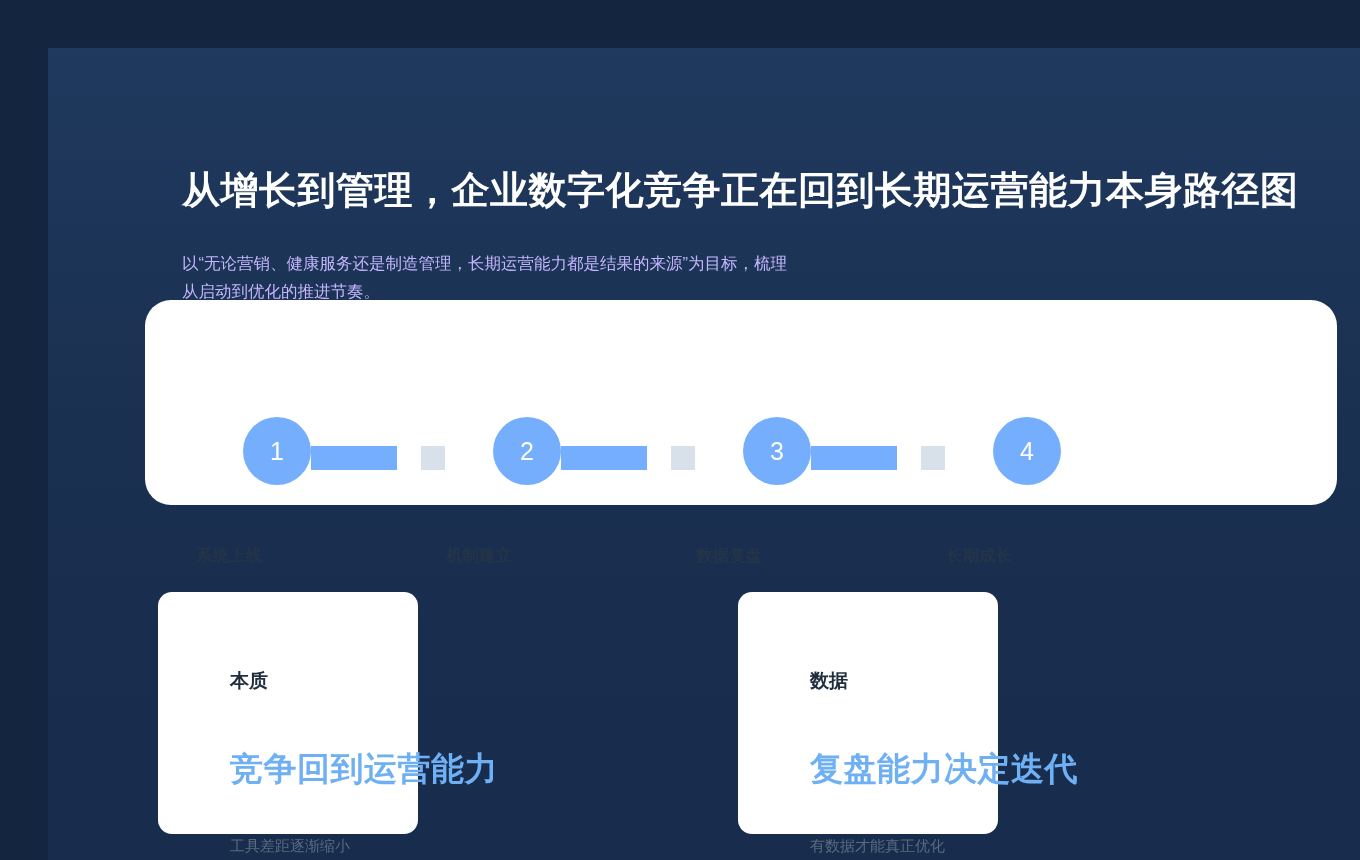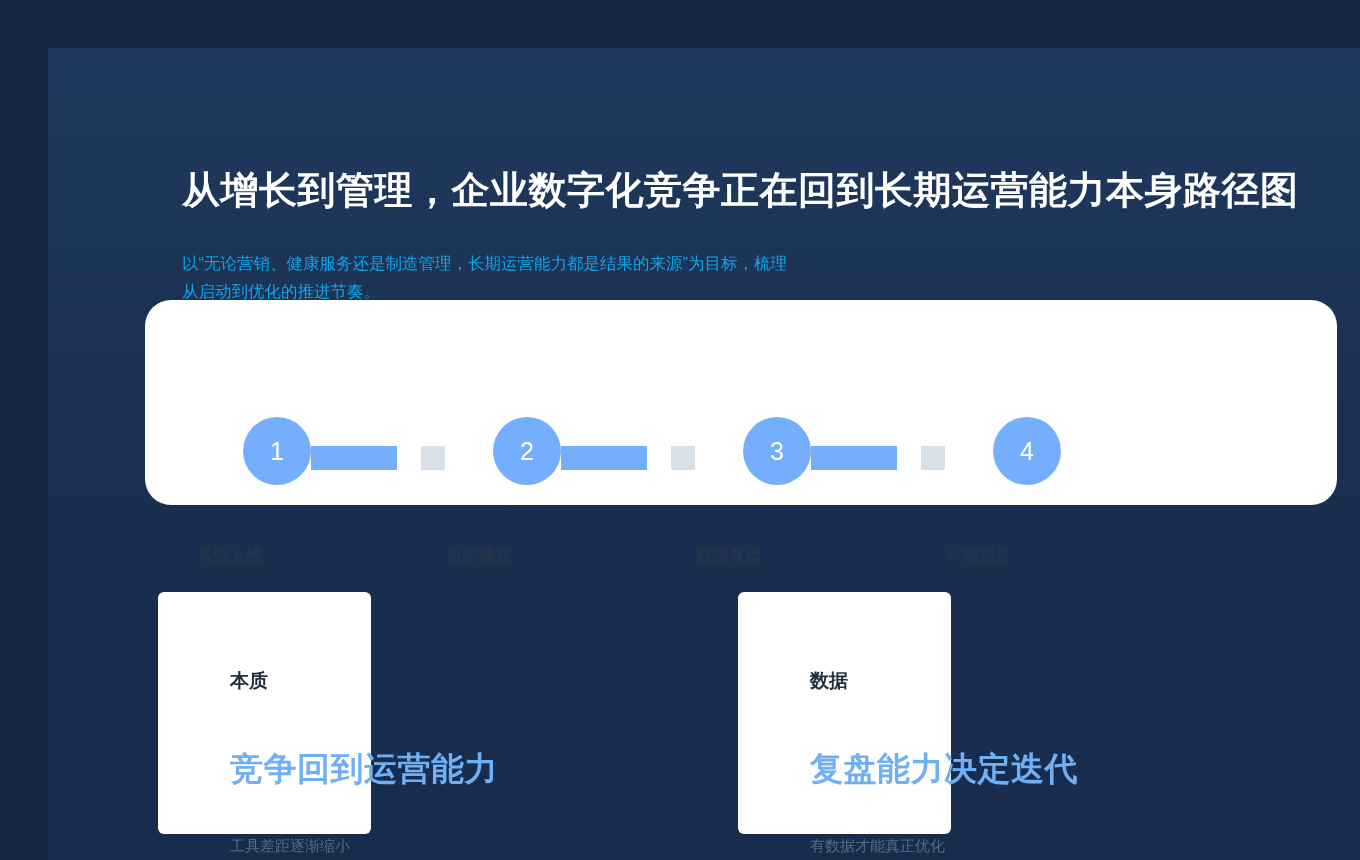--- a/index.html
+++ b/index.html
@@ -26,21 +26,21 @@
 
   #page { position:absolute; inset:0; }
 
   
   #header { position:absolute; left:86px; top:72px; width:1200px; }
   #page-title {
     font-size:38px; font-weight:bold; color:#ffffff;
     letter-spacing:0.5px; line-height:1.18; white-space:nowrap;
   }
   #page-subtitle {
-    margin-top:11px; font-size:16.5px; color:#0ea5e9;
+    margin-top:11px; font-size:16.5px; color:#c4b5fd;
     line-height:1.72; white-space:pre-line; font-weight:normal;
   }
 
   
   #stepper-panel {
     position:absolute; left:85px; top:240px;
     width:1192px; height:205px;
     background:#ffffff; border-radius:26px;
   }
   #stepper-track {
@@ -64,22 +64,22 @@
   .step-label {
     position:absolute; top:140px;
     font-size:16.5px; font-weight:bold; color:#243449;
     white-space:nowrap;
   }
 
   
   #cards { position:absolute; left:86px; top:520px; width:1160px; height:244px; }
   .card {
     position:absolute; top:0;
-    width:213px; height:242px;
-    background:#ffffff; border-radius:6px;
+    width:260px; height:242px;
+    background:#ffffff; border-radius:14px;
     z-index:1;
   }
   .card-inner {
     position:absolute; left:24px; top:30px; width:1000px;
   }
   .card-kicker {
     font-size:19px; font-weight:bold; color:#1f2d3d;
     white-space:nowrap; line-height:1.2;
   }
   .card-headline {

